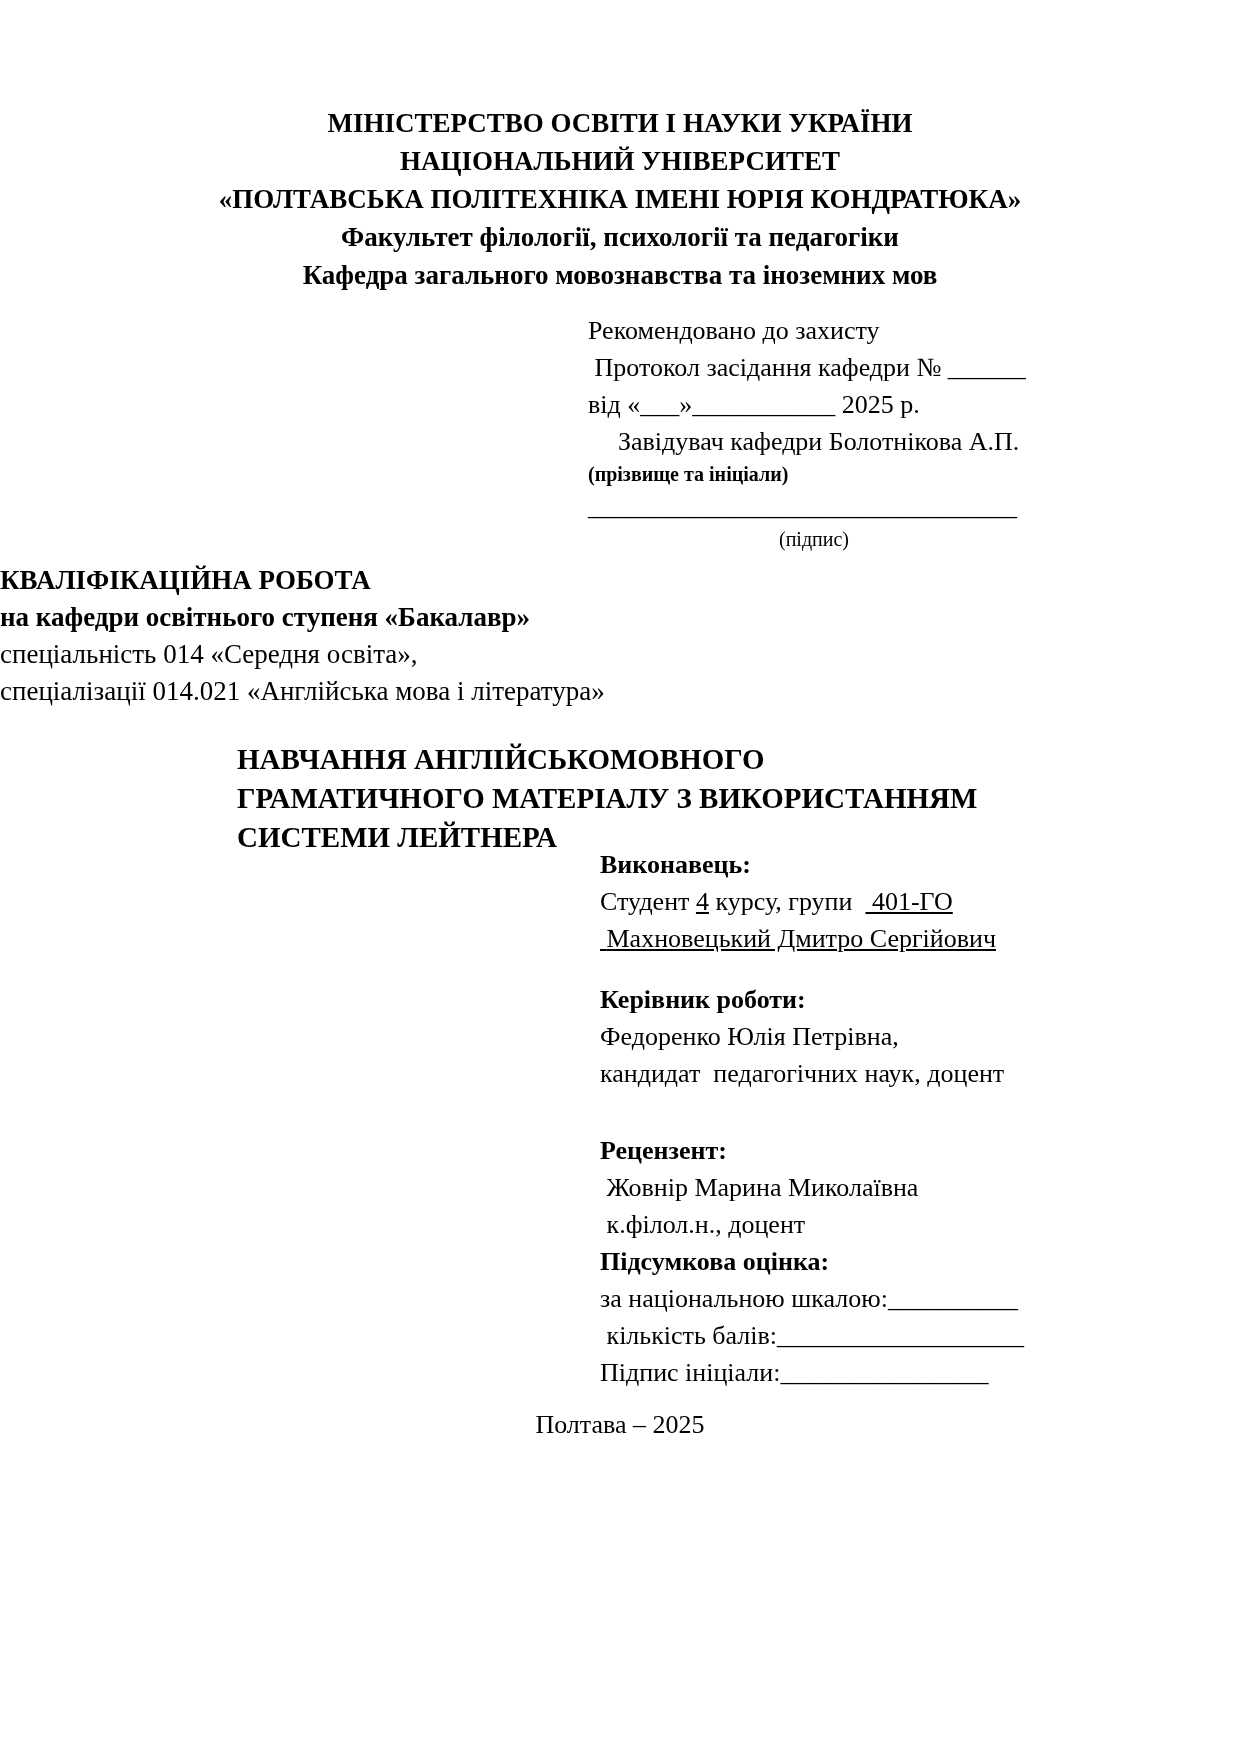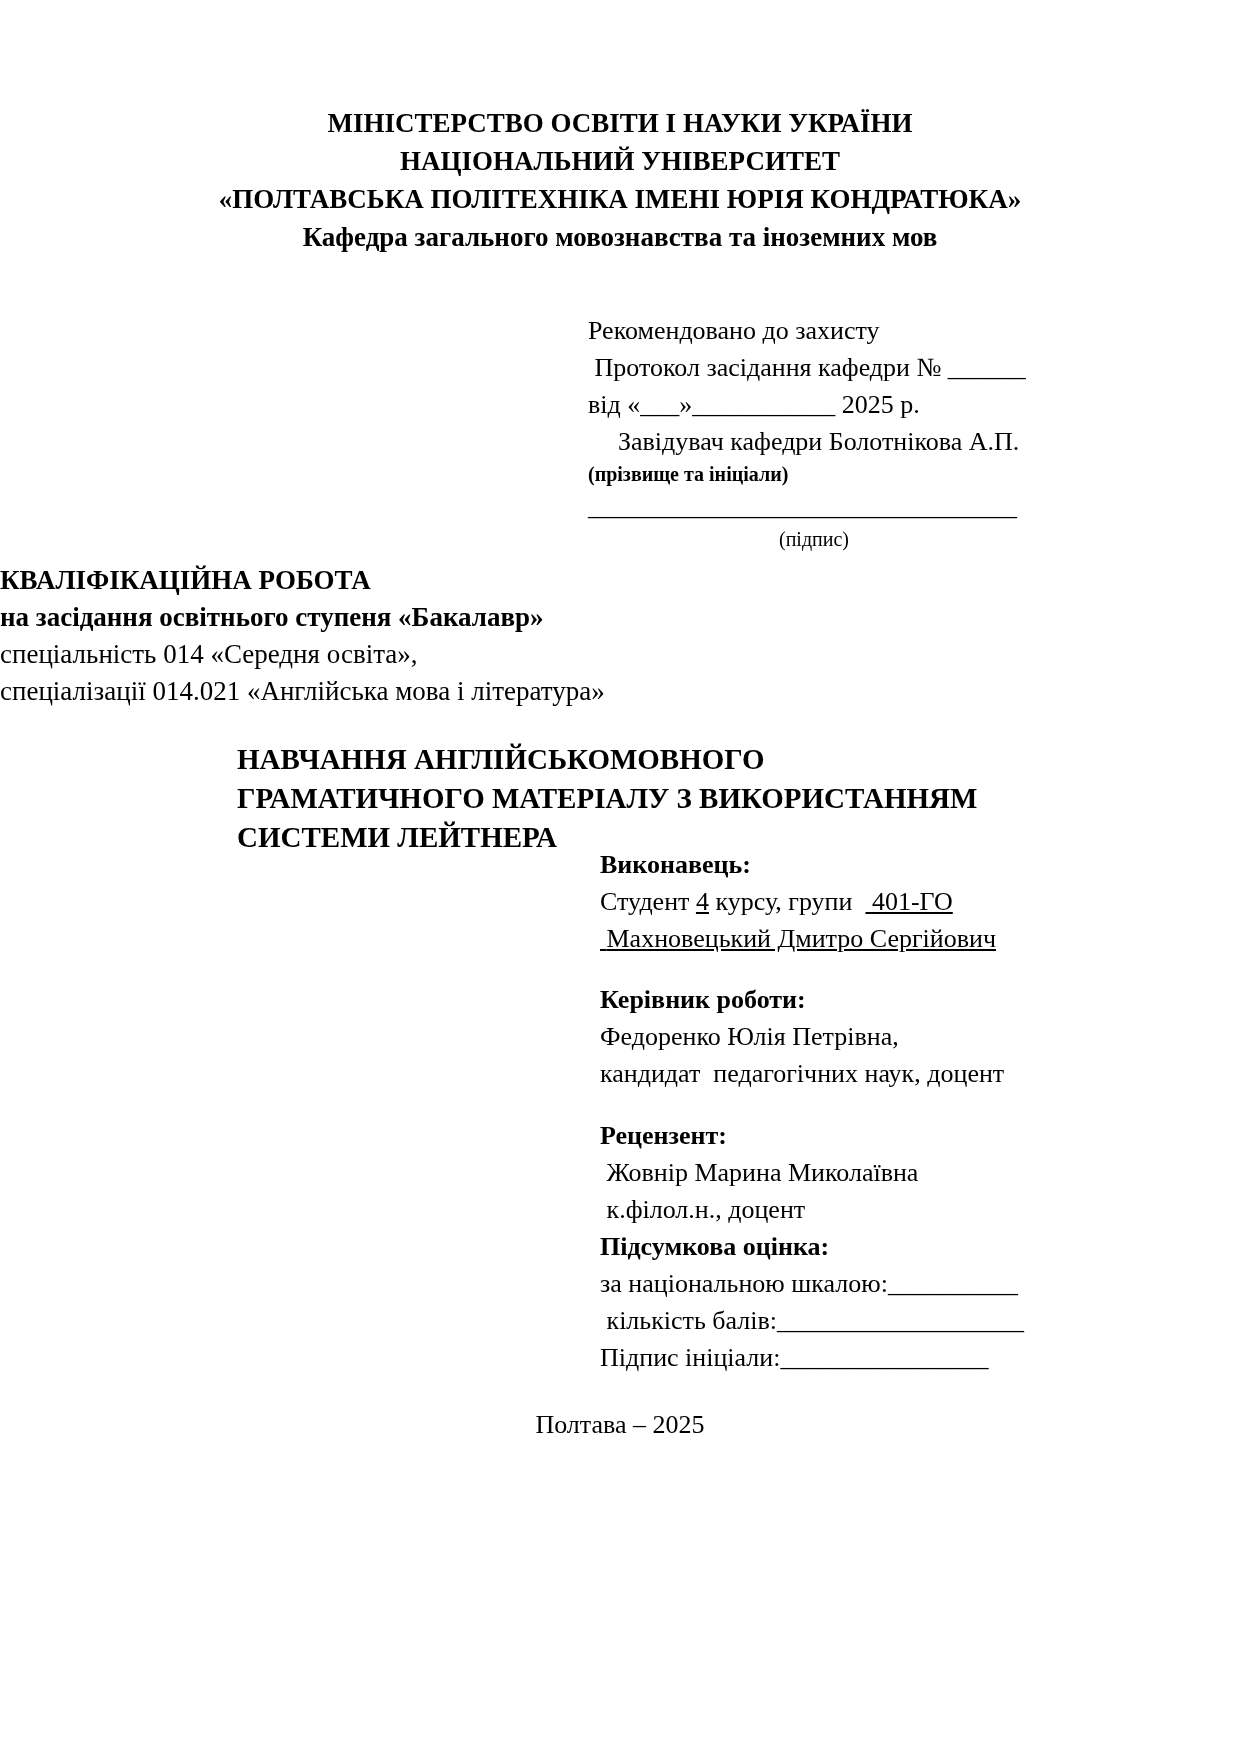--- a/index.html
+++ b/index.html
@@ -65,56 +65,57 @@
   .credits {
     position: absolute;
     left: 600px;
     top: 846px;
     width: 470px;
     font-size: 26px;
     line-height: 37px;
   }
   .credits .blocklabel { font-weight: bold; }
   .credits .mt-sm { margin-top: 24px; }
-  .credits .mt-md { margin-top: 25px; }
+  .credits .mt-md { margin-top: 40px; }
 
   .footer {
     position: absolute;
     left: 0; right: 0;
     top: 1408px;
     text-align: center;
     font-size: 26px;
     line-height: 34px;
   }
 </style>
 </head>
 <body>
 
 <div class="page">
 
   <div class="header">
     <div class="line">МІНІСТЕРСТВО ОСВІТИ І НАУКИ УКРАЇНИ</div>
     <div class="line">НАЦІОНАЛЬНИЙ УНІВЕРСИТЕТ</div>
     <div class="line">«ПОЛТАВСЬКА ПОЛІТЕХНІКА ІМЕНІ ЮРІЯ КОНДРАТЮКА»</div>
+    <div class="line">Факультет філології, психології та педагогіки</div>
     <div class="line">Кафедра загального мовознавства та іноземних мов</div>
   </div>
 
   <div class="approval">
     <div class="line">Рекомендовано до захисту</div>
     <div class="line"> Протокол засідання кафедри № ______</div>
     <div class="line">від «___»___________ 2025 р.</div>
     <div class="line indent2">Завідувач кафедри Болотнікова А.П.</div>
     <div class="line caption caption-right">(прізвище та ініціали)</div>
     <div class="line">_________________________________</div>
     <div class="line caption caption-center">(підпис)</div>
   </div>
 
   <div class="work">
     <div class="line bold">КВАЛІФІКАЦІЙНА РОБОТА</div>
-    <div class="line bold">на засідання освітнього ступеня «Бакалавр»</div>
+    <div class="line bold">на кафедри освітнього ступеня «Бакалавр»</div>
     <div class="line">спеціальність 014 «Середня освіта»,</div>
     <div class="line">спеціалізації 014.021 «Англійська мова і література»</div>
   </div>
 
   <div class="thesis-title line">НАВЧАННЯ АНГЛІЙСЬКОМОВНОГО ГРАМАТИЧНОГО МАТЕРІАЛУ З ВИКОРИСТАННЯМ СИСТЕМИ ЛЕЙТНЕРА</div>
 
   <div class="credits">
 
     <div class="line blocklabel">Виконавець:</div>
     <div class="line"><span>Студент </span><span class="u">4</span><span> курсу, групи  </span><span class="u"> 401-ГО</span></div>

